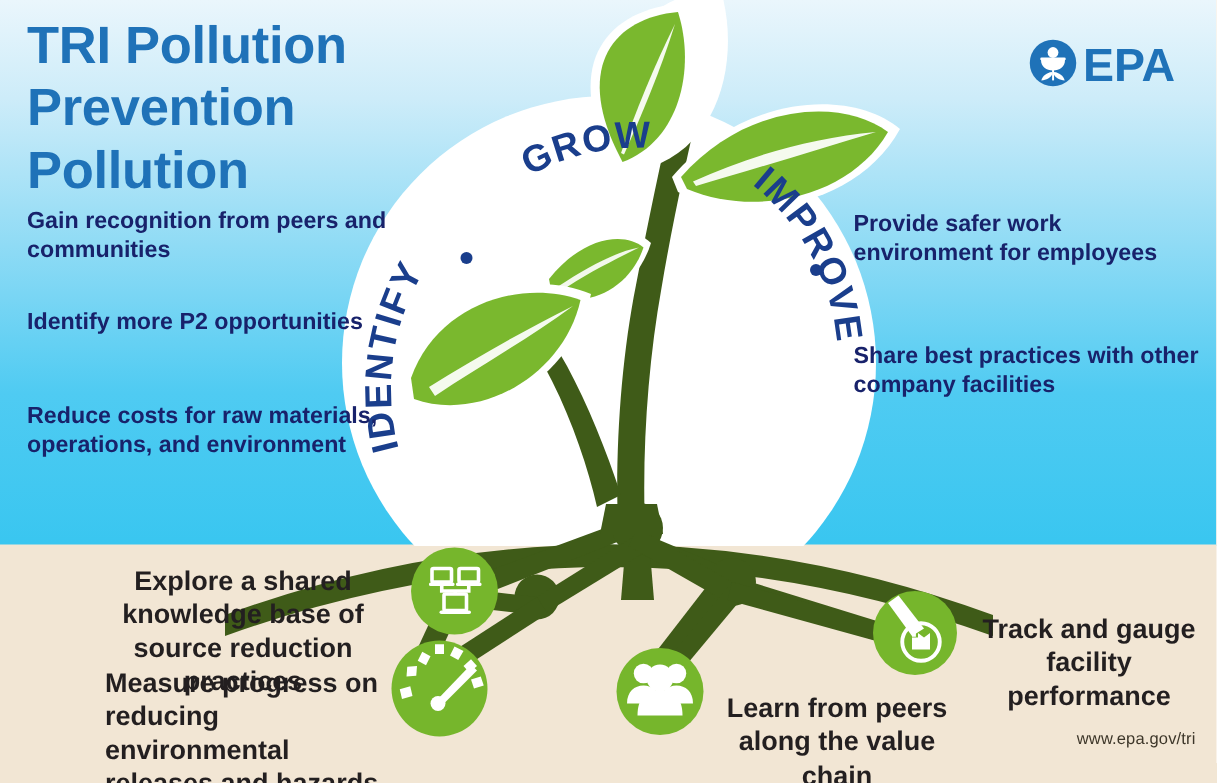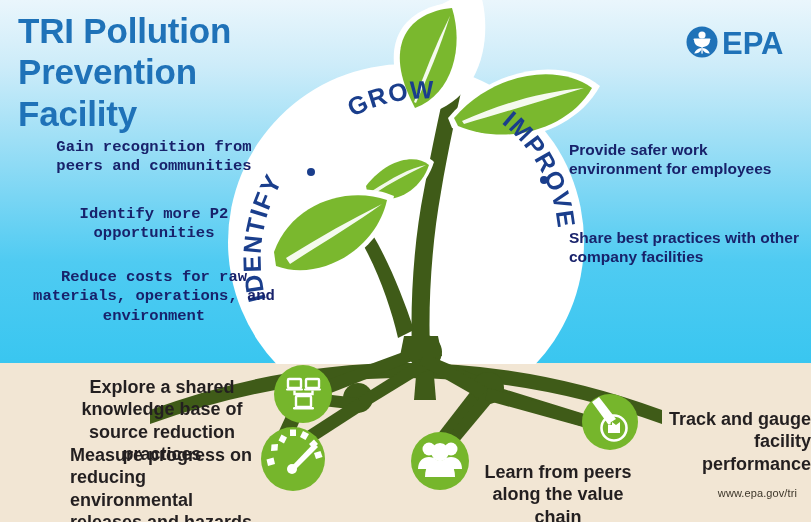--- a/index.html
+++ b/index.html
@@ -70,40 +70,40 @@
     line-height: 1.18;
     letter-spacing: -0.2px;
   }
   .bullet {
     position: absolute;
     color: #18226B;
     font-size: 15.5px;
     font-weight: bold;
     line-height: 1.25;
   }
-  .bullet.left  { left: 29px;  text-align: center; width: 250px; font-family: Liberation Mono, monospace; }
+  .bullet.left  { left: 18px;  text-align: left; width: 250px; }
   .bullet.right { right: 12px; text-align: left; width: 230px; }
 
   .b-l1 { top: 138px; }
   .b-l2 { top: 205px; }
   .b-l3 { top: 268px; }
   .b-r1 { top: 140px; }
   .b-r2 { top: 228px; }
 
   .cap {
     position: absolute;
     color: #231F20;
     font-size: 18px;
     font-weight: bold;
     line-height: 1.24;
   }
   .cap.c1 { left: 62px;  top: 376px; width: 200px; text-align: center; }
   .cap.c2 { left: 70px;  top: 444px; width: 200px; text-align: left; }
   .cap.c3 { left: 473px; top: 461px; width: 170px; text-align: center; }
-  .cap.c4 { left: 641px; top: 408px; width: 170px; text-align: right; }
+  .cap.c4 { left: 641px; top: 408px; width: 170px; text-align: center; }
 
   .url {
     position: absolute;
     right: 14px;
     top: 487px;
     color: #3D3629;
     font-size: 11px;
     font-weight: normal;
     letter-spacing: 0.1px;
   }
@@ -290,21 +290,21 @@
     <text class="arc-text" font-size="25" letter-spacing="1.2">
       <textPath href="#arcImprove" startOffset="8%">IMPROVE</textPath>
     </text>
 
     <circle cx="311" cy="172" r="4" fill="#1A3E8C"></circle>
     <circle cx="544" cy="180" r="4" fill="#1A3E8C"></circle>
   </svg>
 
   <div class="title">
     <div>TRI Pollution Prevention</div>
-    <div>Facility</div>
+    <div>Pollution</div>
   </div>
 
   <div class="epa-logo">
     <svg viewBox="0 0 112 40" width="112" height="40">
       <g fill="#1F72B8">
 
         <circle cx="18" cy="20" r="15.5"></circle>
       </g>
       <g fill="#FFFFFF">
 

